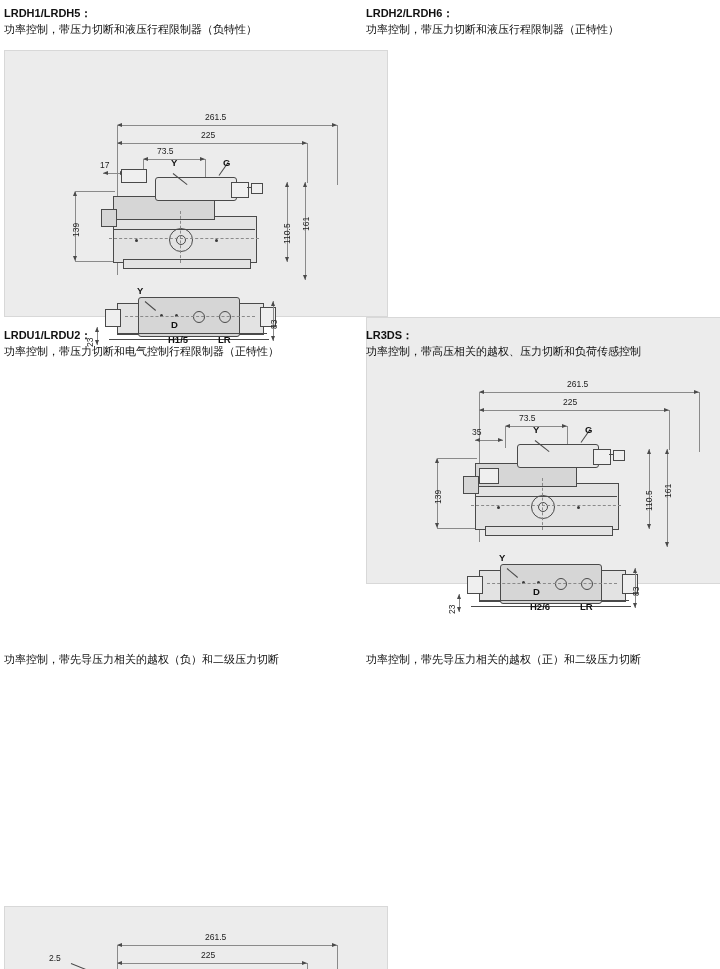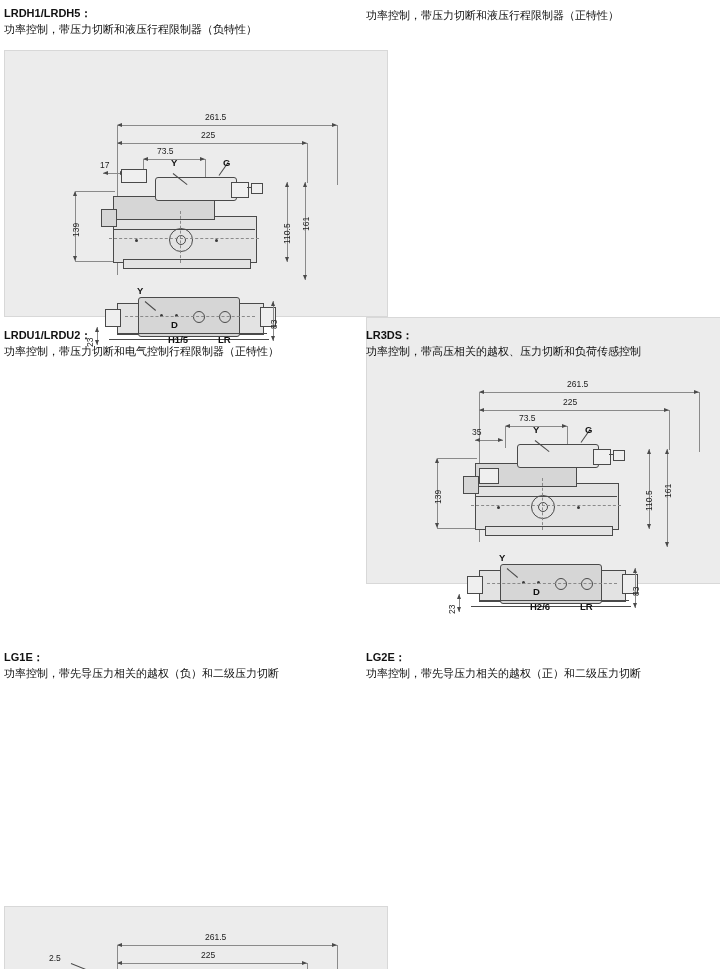--- a/index.html
+++ b/index.html
@@ -138,20 +138,21 @@
       <div class="arrowU" style="left:265.5px;top:250px;"></div>
       <div class="arrowD" style="left:265.5px;top:285px;"></div>
       <div class="dimv" style="left:264px;top:278px;">83</div>
       <div class="ln v thin" style="left:92px;top:276px;height:18px;"></div>
       <div class="arrowU" style="left:89.5px;top:276px;"></div>
       <div class="arrowD" style="left:89.5px;top:289px;"></div>
       <div class="dimv" style="left:80px;top:296px;">23</div>
   </div>
 
   <div class="panel" style="left:366px;top:6px;width:350px;">
+    <div class="title">LRDH2/LRDH6：</div>
     <div class="subtitle">功率控制，带压力切断和液压行程限制器（正特性）</div>
   </div>
   <div class="figbox" style="left:366px;top:50px;width:349px;height:265px;">
       <div class="ln h thin" style="left:112px;top:74px;width:220px;"></div>
       <div class="arrowL" style="left:112px;top:71.5px;"></div>
       <div class="arrowR" style="left:327px;top:71.5px;"></div>
       <div class="dim" style="left:200px;top:61px;">261.5</div>
       <div class="tick" style="left:112px;top:74px;height:150px;"></div>
       <div class="tick" style="left:332px;top:74px;height:60px;"></div>
       <div class="ln h thin" style="left:112px;top:92px;width:190px;"></div>
@@ -255,22 +256,20 @@
       <div class="leader" style="left:66px;top:56px;width:26px;transform:rotate(22deg);"></div>
 
   </div>
 
   <div class="panel" style="left:366px;top:328px;width:280px;">
     <div class="title">LR3DS：</div>
     <div class="subtitle">功率控制，带高压相关的越权、压力切断和负荷传感控制</div>
   </div>
 
   <div class="panel" style="left:4px;top:650px;width:350px;">
-    <div class="title">LG1E：</div>
     <div class="subtitle">功率控制，带先导压力相关的越权（负）和二级压力切断</div>
   </div>
 
   <div class="panel" style="left:366px;top:650px;width:350px;">
-    <div class="title">LG2E：</div>
     <div class="subtitle">功率控制，带先导压力相关的越权（正）和二级压力切断</div>
   </div>
 
 </div>
 
 </body></html>

